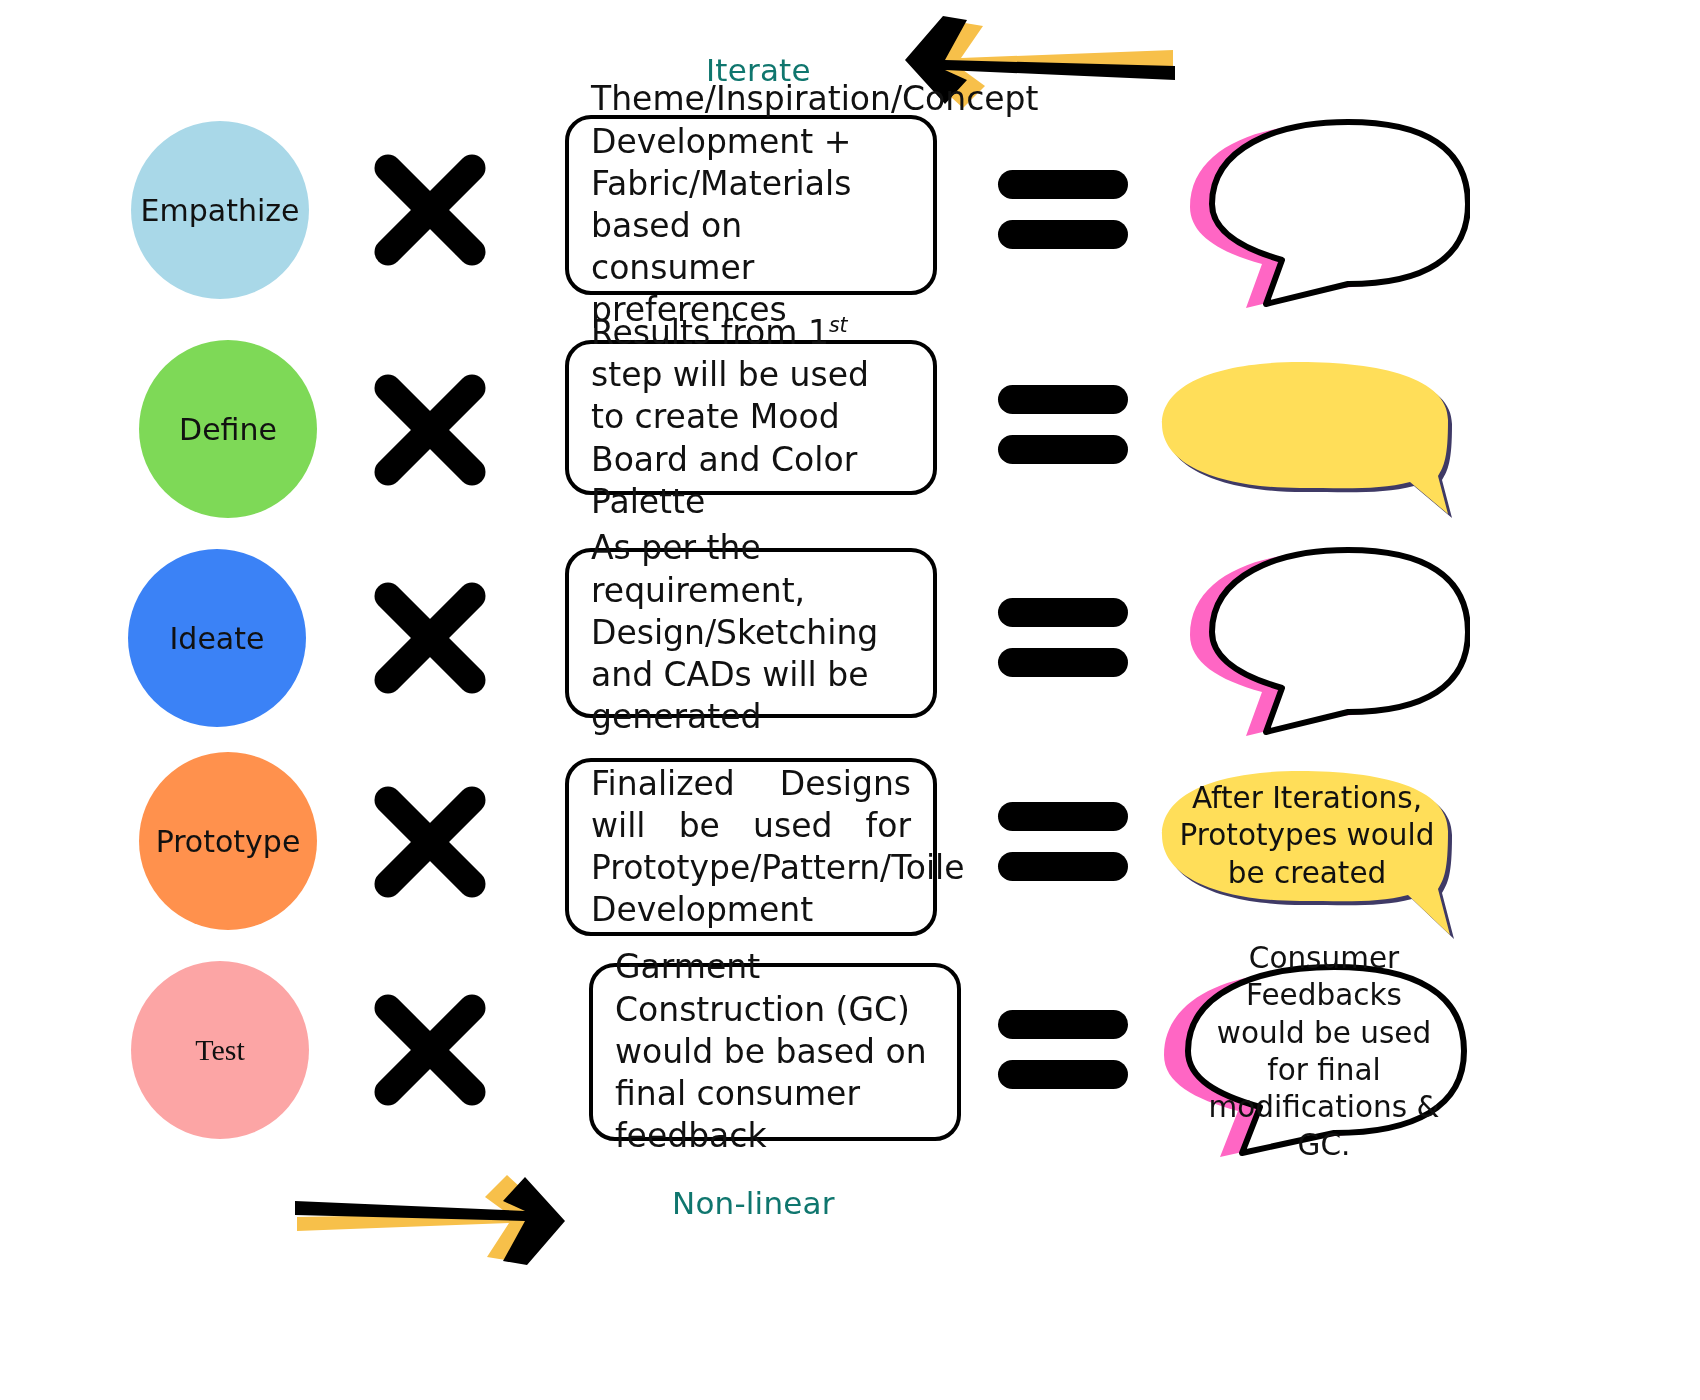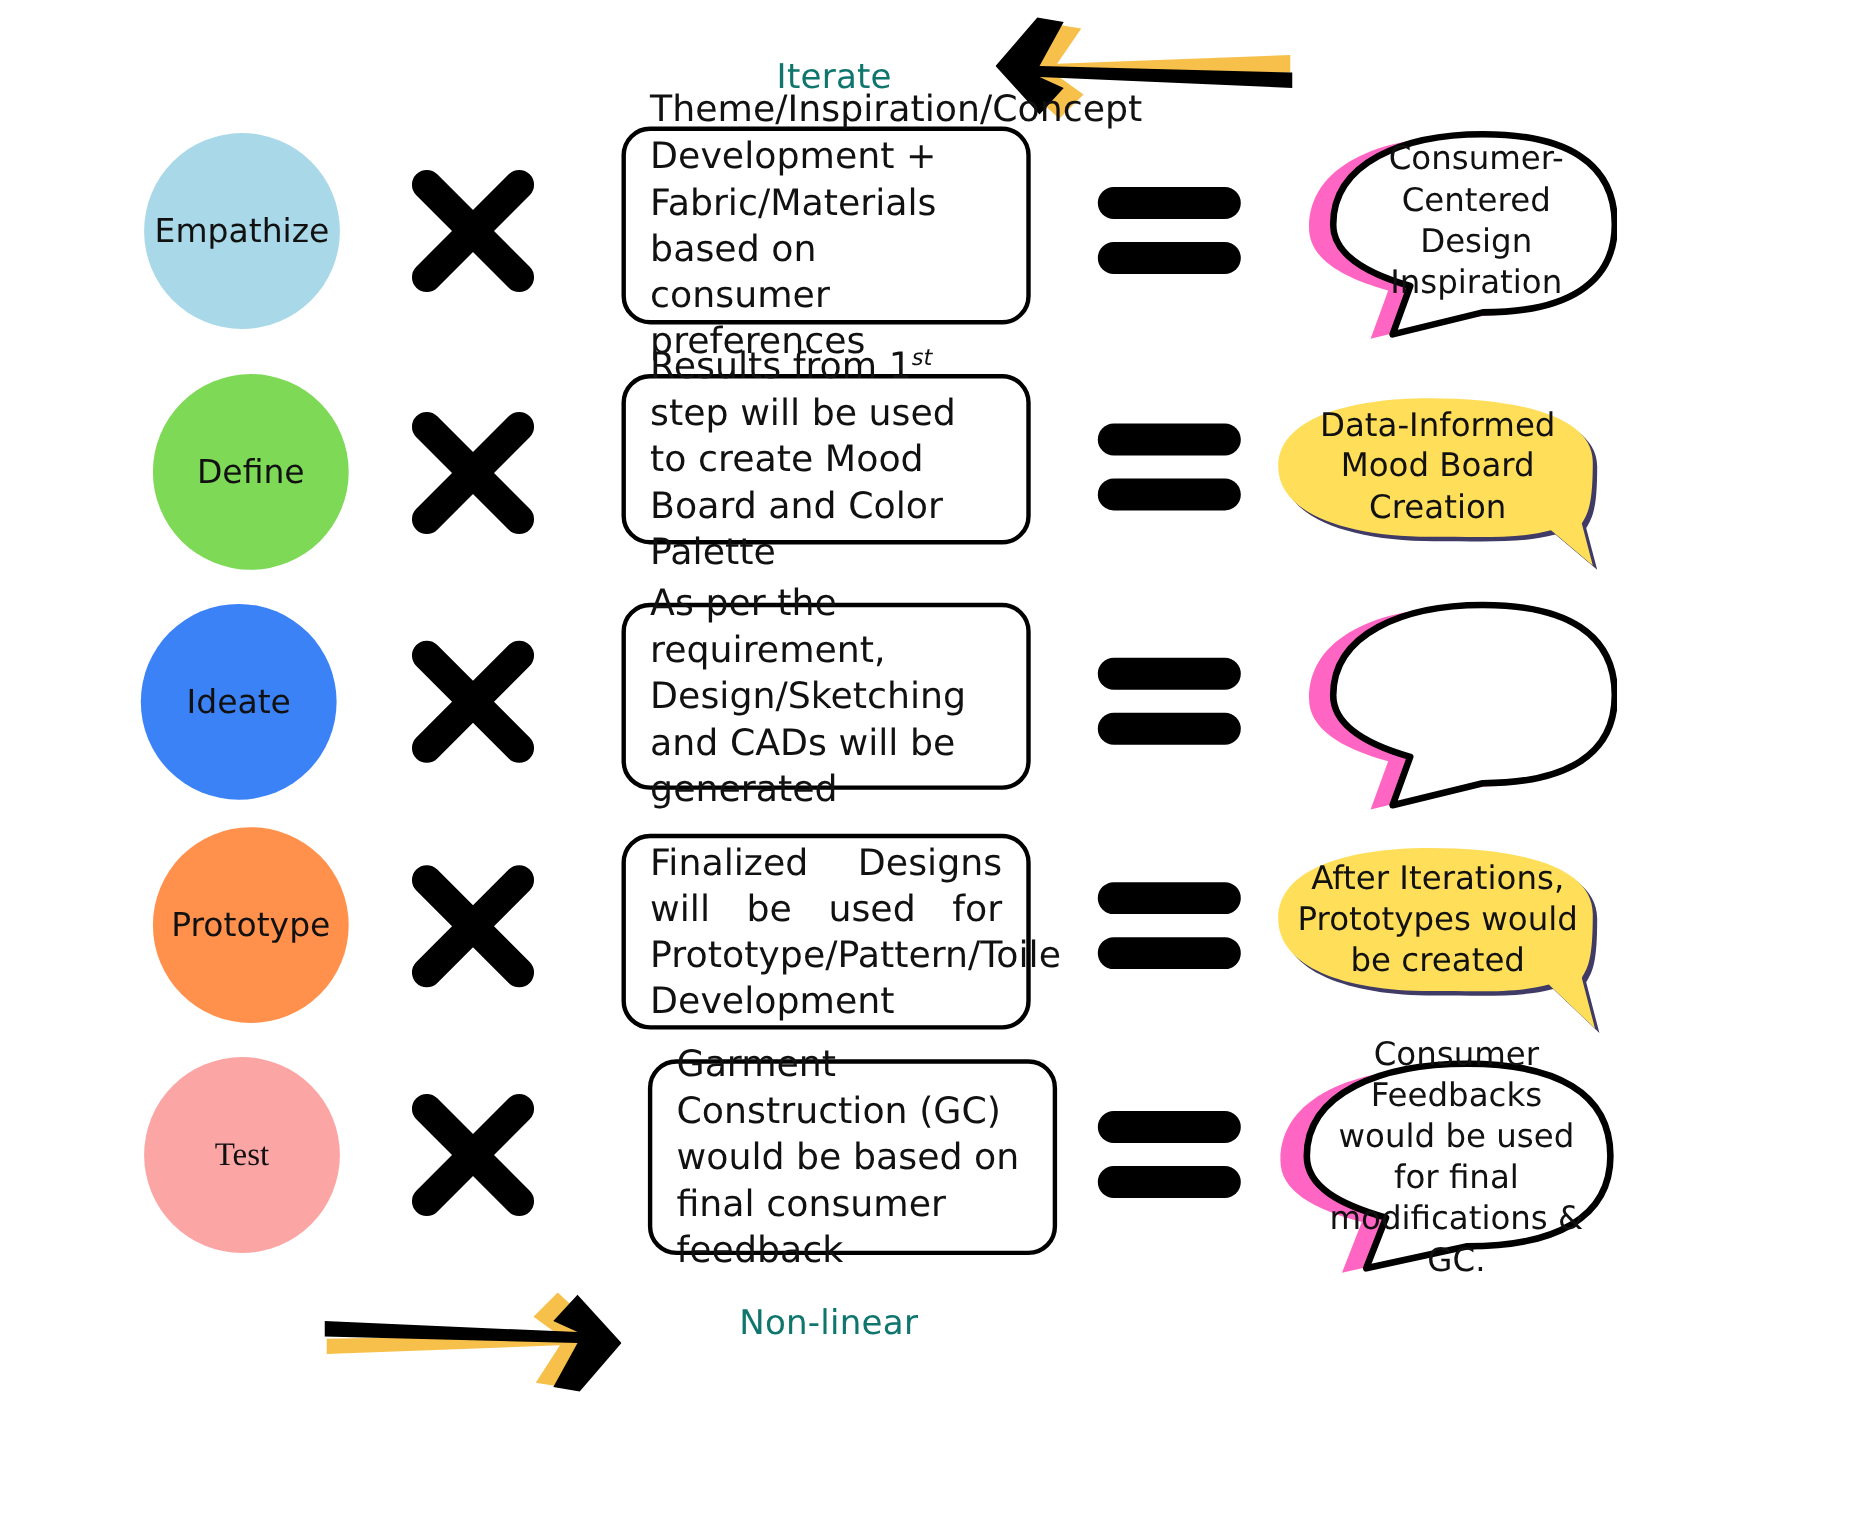--- a/index.html
+++ b/index.html
@@ -112,21 +112,20 @@
         <i class="b2"></i>
     </div>
 
     <div class="bubble" style="left:1150px;top:112px;width:320px;height:200px;">
       <svg width="320" height="200" viewBox="0 0 320 200" xmlns="http://www.w3.org/2000/svg">
         <path d="M40 95 C40 38 105 12 178 12 C255 12 312 38 312 95 C312 150 255 176 178 176
                  L96 196 L112 152 C68 140 40 122 40 95 Z" fill="#FF66C4"></path>
         <path d="M62 92 C62 36 126 10 198 10 C274 10 318 36 318 92 C318 146 274 172 198 172
                  L116 192 L132 148 C90 136 62 118 62 92 Z" fill="#FFFFFF" stroke="#000000" stroke-width="6" stroke-linejoin="round"></path>
       </svg>
-      <div class="btext" style="left:92px;top:24px;width:200px;height:130px;">Consumer-Centered Design Inspiration</div>
     </div>
   </div>
 
   <div class="row">
 
     <div class="circle" style="left:139px;top:340px;width:178px;height:178px;background:#7ED957;">
       <span>Define</span>
     </div>
 
     <div class="xmark" style="left:370px;top:370px;">
@@ -147,21 +146,20 @@
         <i class="b2"></i>
     </div>
 
     <div class="bubble" style="left:1152px;top:358px;width:310px;height:165px;">
       <svg width="310" height="165" viewBox="0 0 310 165" xmlns="http://www.w3.org/2000/svg">
         <path d="M14 70 C14 28 74 8 152 8 C232 8 300 24 300 66 C300 104 296 112 290 122
                  L300 160 L262 128 C232 136 200 134 152 134 C74 134 14 112 14 70 Z" fill="#3F3A66"></path>
         <path d="M10 66 C10 24 70 4 148 4 C228 4 296 20 296 62 C296 100 292 108 286 118
                  L296 156 L258 124 C228 132 196 130 148 130 C70 130 10 108 10 66 Z" fill="#FFDE59"></path>
       </svg>
-      <div class="btext" style="left:16px;top:12px;width:278px;height:108px;">Data-Informed Mood Board Creation</div>
     </div>
   </div>
 
   <div class="row">
 
     <div class="circle" style="left:128px;top:549px;width:178px;height:178px;background:#3b82f6;align-items:center;">
       <span>Ideate</span>
     </div>
 
     <div class="xmark" style="left:370px;top:578px;">

